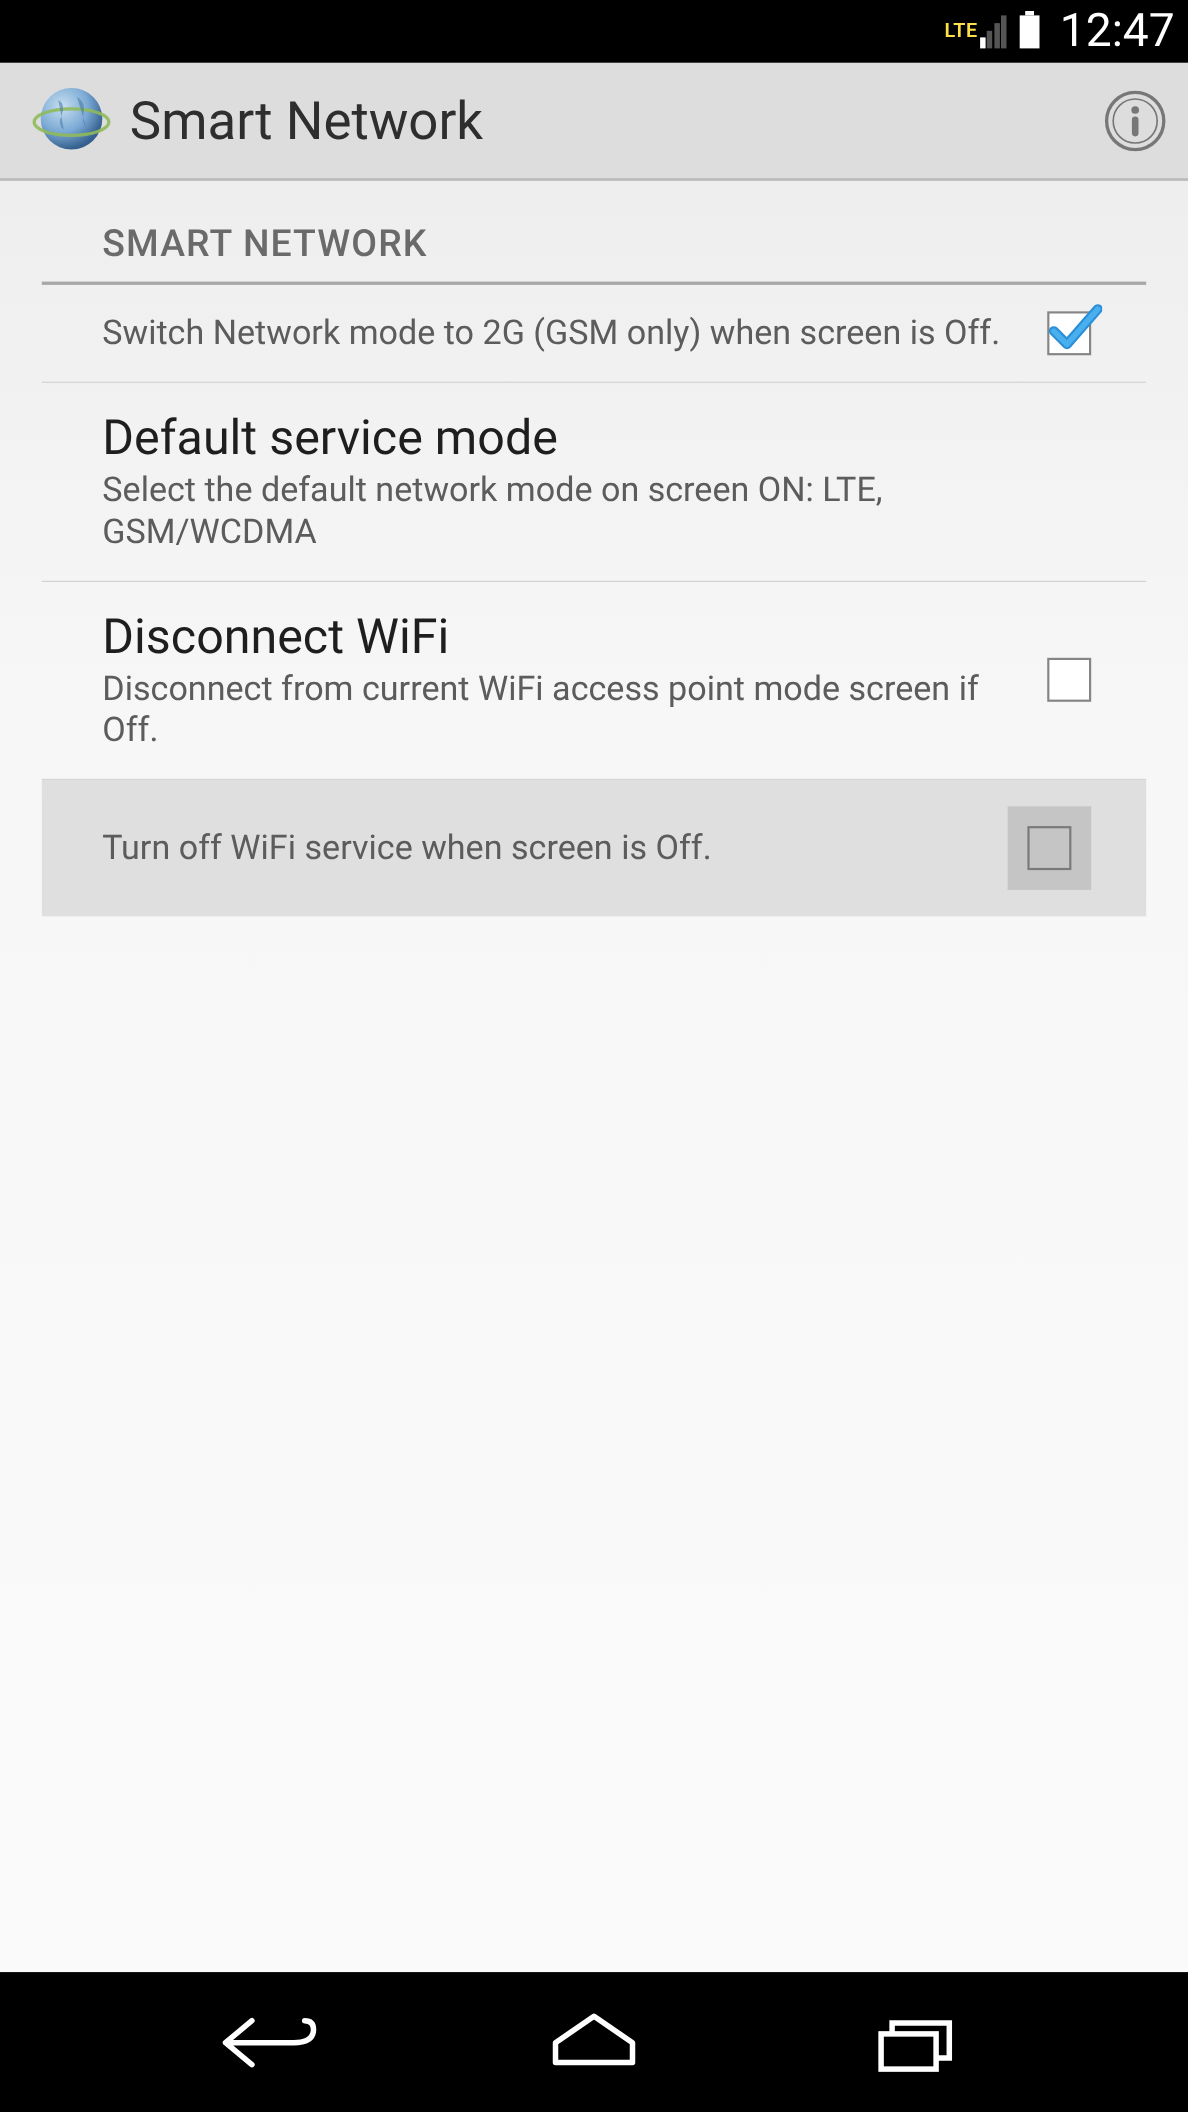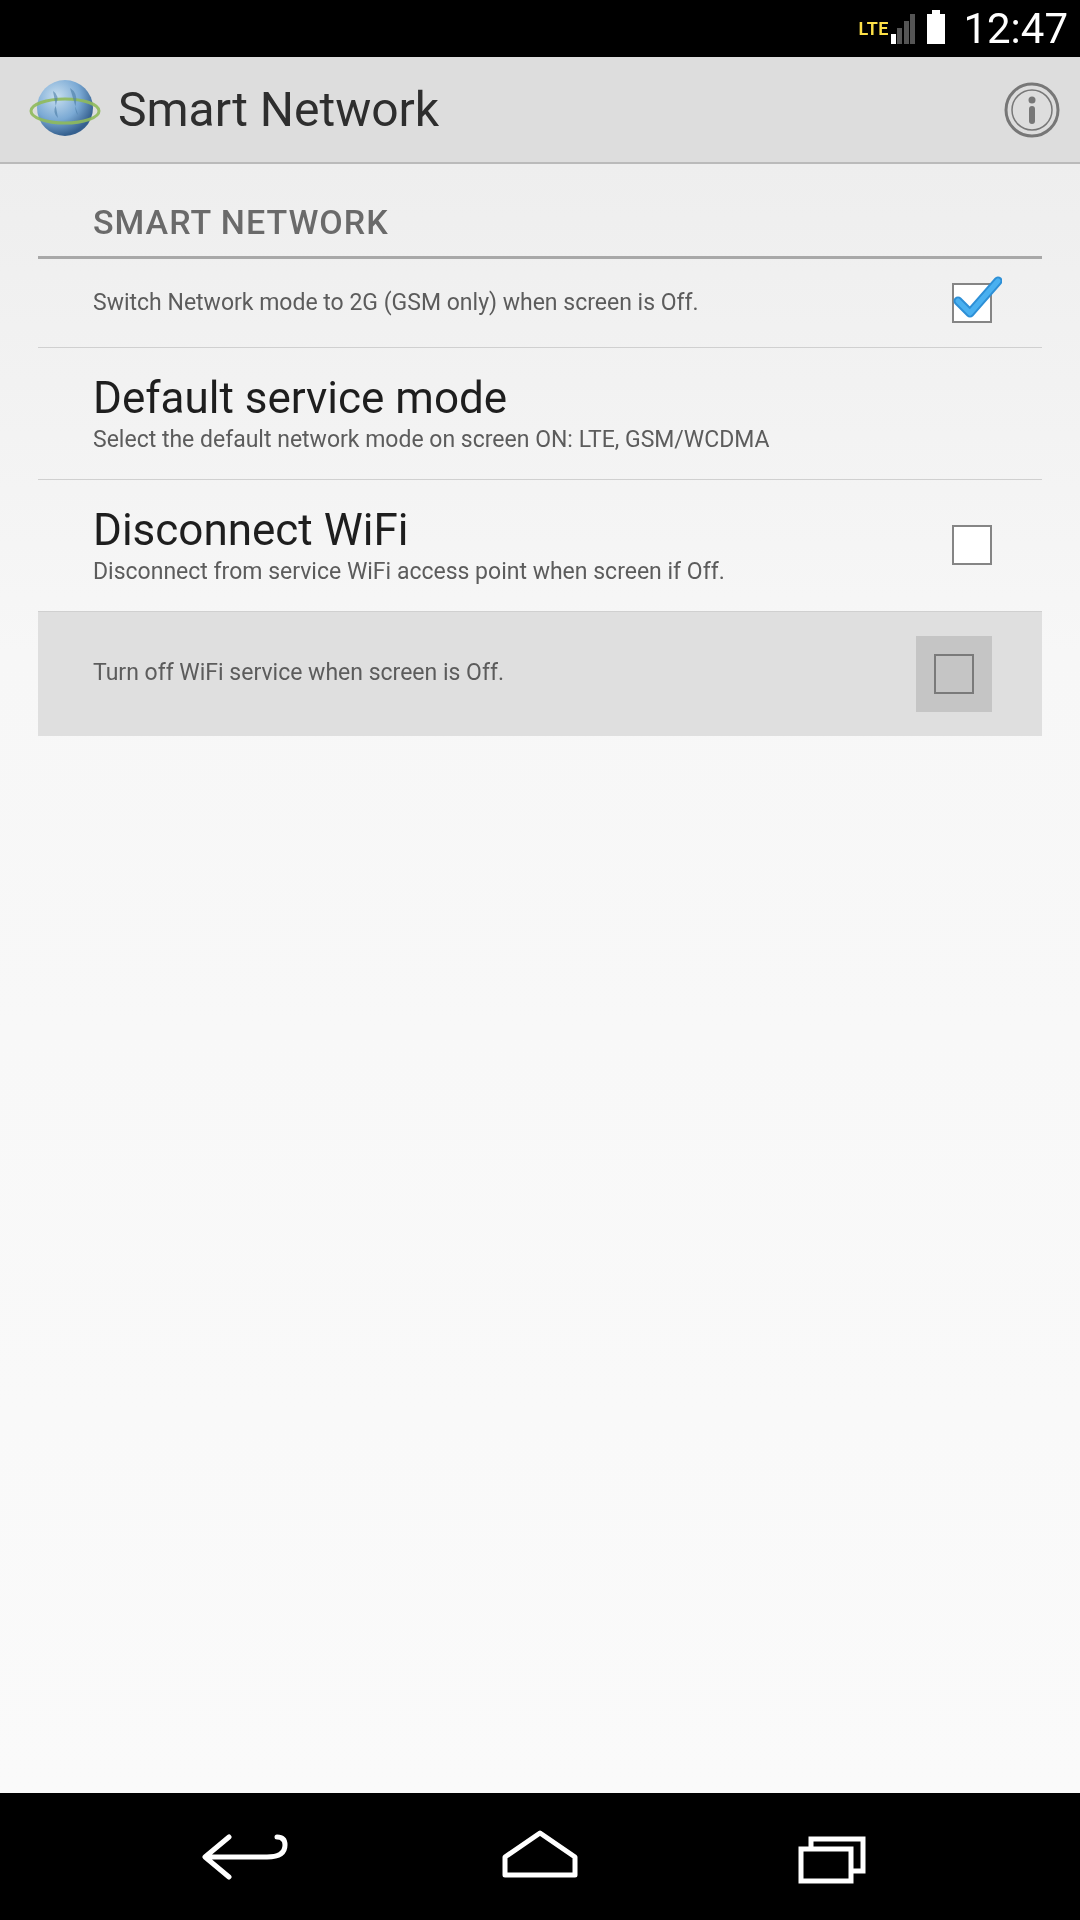--- a/index.html
+++ b/index.html
@@ -157,21 +157,21 @@
       padding-right: 24px;
     }
     
     .list-item-title {
       font-size: 44px;
       color: #1e1e1e;
       margin-bottom: 2px;
     }
     
     .list-item-subtitle {
-      font-size: 23px;
+      font-size: 31px;
       color: #5c5c5c;
       line-height: 1.25;
     }
     
     .checkbox {
       width: 40px;
       height: 40px;
       border: 2px solid #858585;
       background: #fff;
       position: relative;
@@ -281,21 +281,21 @@
   <div class="list-item">
     <div class="list-item-text">
       <div class="list-item-title">Default service mode</div>
       <div class="list-item-subtitle">Select the default network mode on screen ON: LTE, GSM/WCDMA</div>
     </div>
   </div>
 
   <div class="list-item">
     <div class="list-item-text">
       <div class="list-item-title">Disconnect WiFi</div>
-      <div class="list-item-subtitle">Disconnect from service WiFi access point when screen if Off.</div>
+      <div class="list-item-subtitle">Disconnect from current WiFi access point mode screen if Off.</div>
     </div>
     <div class="checkbox"></div>
   </div>
 
   <div class="list-item disabled-look">
     <div class="list-item-text">
       <div class="list-item-subtitle">Turn off WiFi service when screen is Off.</div>
     </div>
     <div class="checkbox-container disabled">
       <div class="checkbox"></div>

